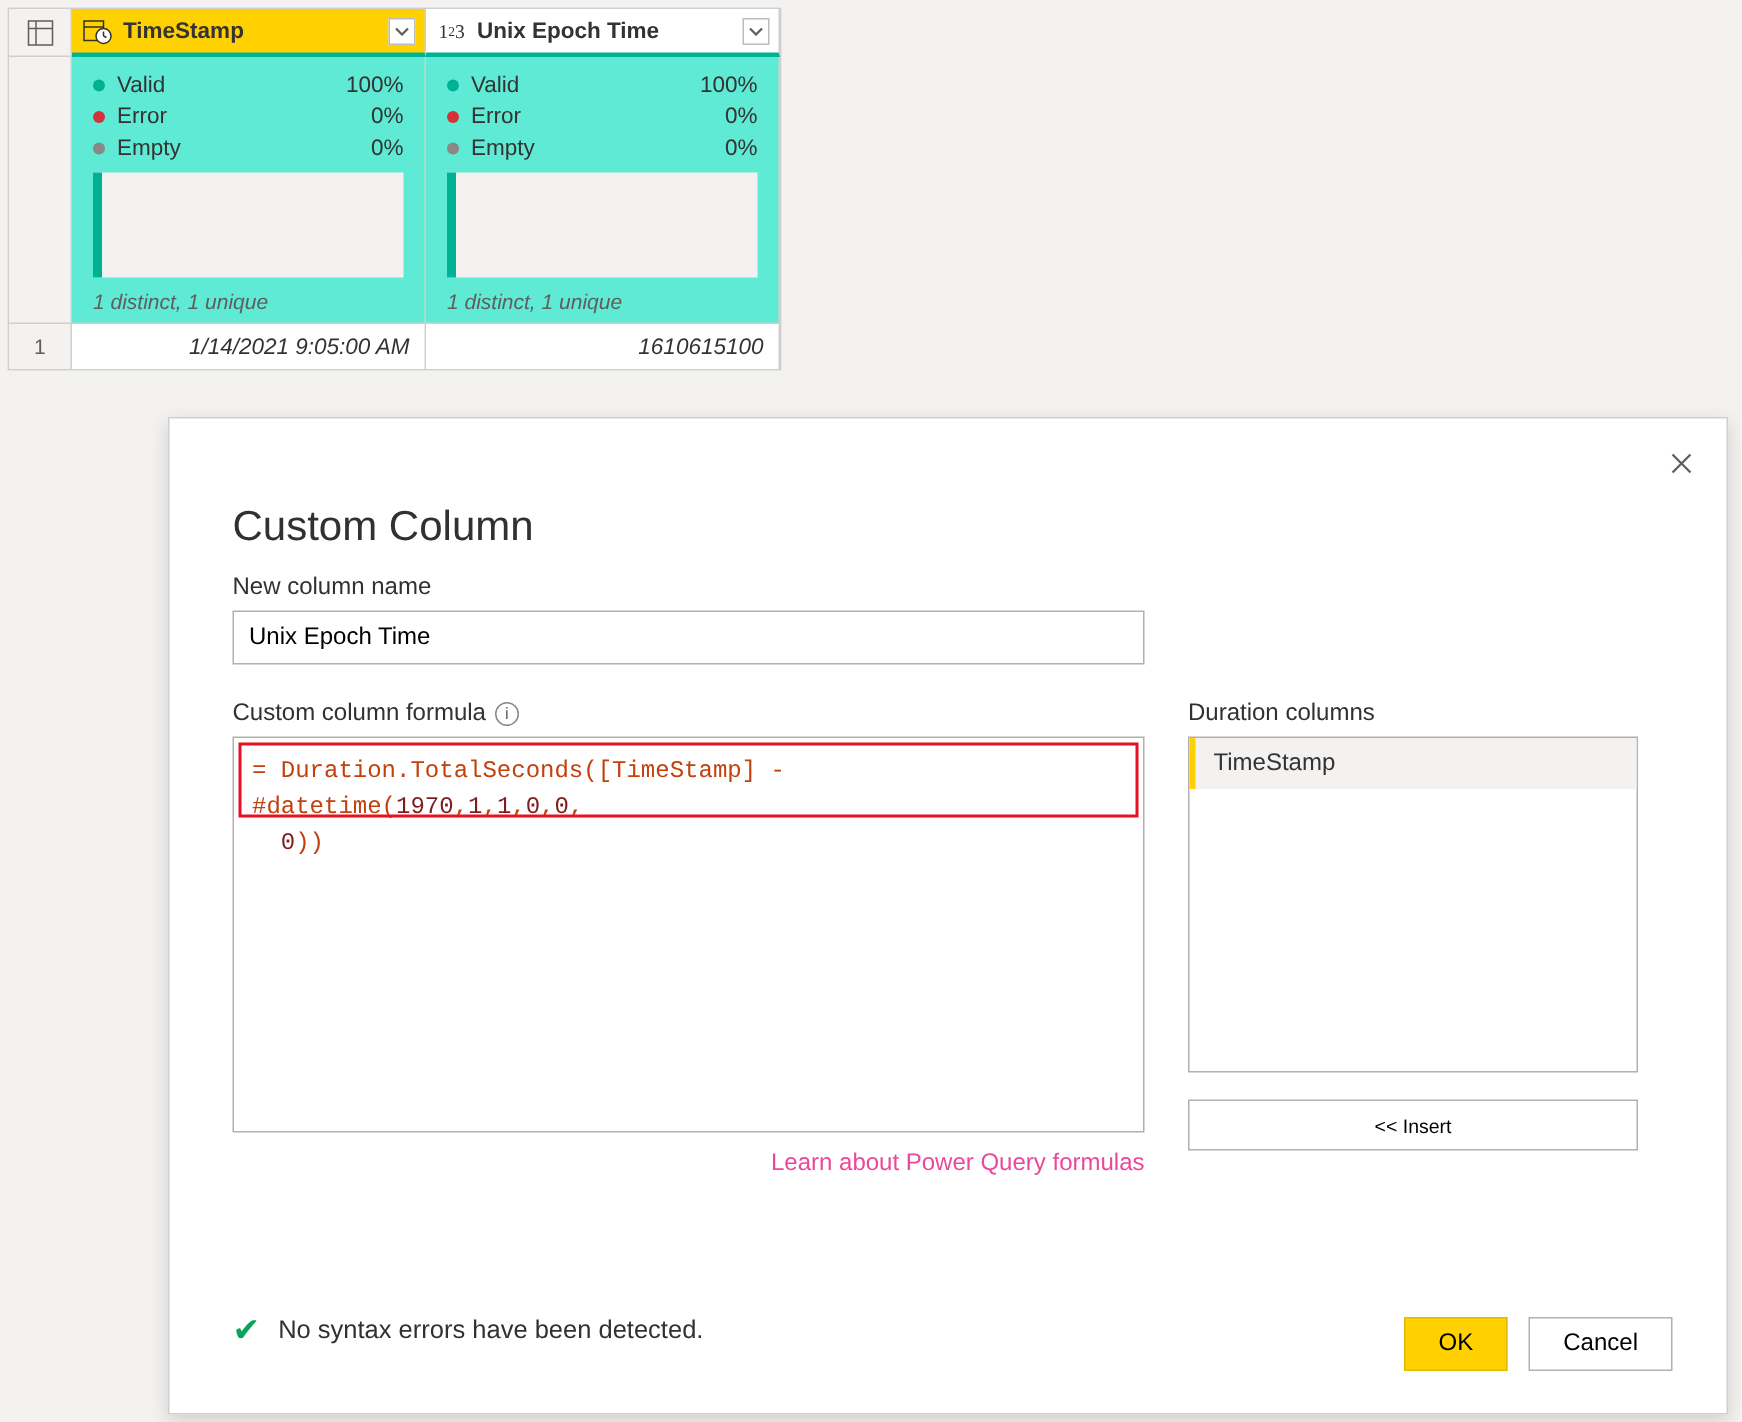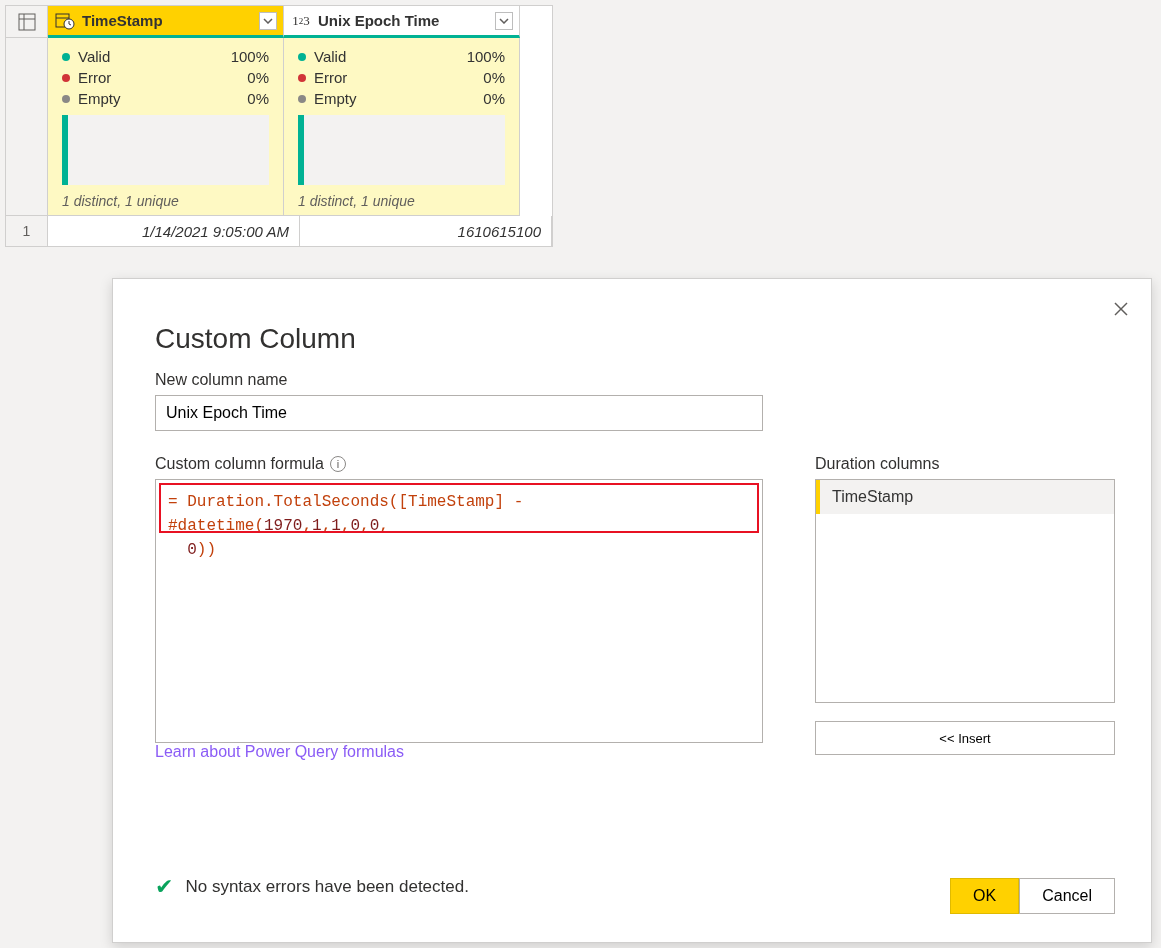--- a/index.html
+++ b/index.html
@@ -57,21 +57,21 @@
     border: 1px solid #bdbdbd;
     background:#fff;
     display:flex;align-items:center;justify-content:center;
   }
 
   .quality-cell {
     width: 236px;
     border-right: 1px solid #d0cfce;
     border-bottom: 1px solid #d0cfce;
     padding: 10px 14px 6px 14px;
-    background:#fef9c3;
+    background:#5eead4;
     font-size: 15px;
     color:#333;
   }
   .row-header-empty {
     width: 42px;
     border-right: 1px solid #d0cfce;
     border-bottom: 1px solid #d0cfce;
     background:#f3f2f1;
   }
   .q-line { display:flex; align-items:center; justify-content:space-between; margin-bottom:4px;}
@@ -108,34 +108,33 @@
     border-right:1px solid #d0cfce;
     background:#fff;
     display:flex;
     align-items:center;
     justify-content:flex-end;
     padding:0 10px;
     font-size:15px;
     font-style: italic;
     color:#333;
     height:30px;
-    margin-left:16px;
   }
 
   
   .dialog {
     position:absolute;
     left:112px;
     top:278px;
     width:1040px;
     height:665px;
     background:#fff;
     border:1px solid #d0cfce;
     box-shadow:0 4px 12px rgba(0,0,0,.15);
-    padding:26px 36px 28px 42px;
+    padding:38px 36px 28px 42px;
   }
   .close-x {
     position:absolute;
     right:16px;
     top:16px;
     width:28px;height:28px;
     display:flex;align-items:center;justify-content:center;
     color:#605e5c;
     cursor:pointer;
   }
@@ -150,21 +149,21 @@
   .txt-input {
     width:608px;
     height:36px;
     border:1px solid #b3b0ad;
     padding:0 10px;
     font-size:16px;
     font-family:inherit;
   }
   .cols {
     display:flex;
-    gap:52px;
+    gap:29px;
     margin-top:24px;
   }
   .left-col { width:608px; }
   .right-col { width:300px; }
 
   .formula-box {
     width:608px;
     height:264px;
     border:1px solid #b3b0ad;
     position:relative;
@@ -182,24 +181,25 @@
     font-size:16px;
     padding:10px 12px;
     line-height:1.5;
     white-space:pre-wrap;
     color:#333;
   }
   .t-black{color:#c2410c;}
   .t-num{color:#7f1d1d;}
 
   .learn-link {
-    margin-top:0;
-    color:#8b5cf6;
+    margin-top:12px;
+    color:#ec4899;
     font-size:16px;
     cursor:pointer;
+    text-align:right;
   }
 
   .avail-box{
     width:300px;
     height:224px;
     border:1px solid #b3b0ad;
     background:#fff;
   }
   .avail-item{
     height:34px;
@@ -224,21 +224,21 @@
     position:absolute;
     left:42px;
     bottom:28px;
     right:36px;
     display:flex;
     align-items:center;
     justify-content:space-between;
   }
   .status-left{display:flex;align-items:center;gap:12px;font-size:17px;color:#323130;}
   .check{color:#0aa35c;font-size:22px;}
-  .btns{display:flex;gap:0;margin-top:18px;}
+  .btns{display:flex;gap:14px;margin-top:18px;}
   .btn{
     height:36px;
     padding:0 22px;
     border:1px solid #b3b0ad;
     background:#fff;
     font-size:16px;
     font-family:inherit;
     cursor:pointer;
   }
   .btn.primary{background:#ffd100;border-color:#e0ba00;}

